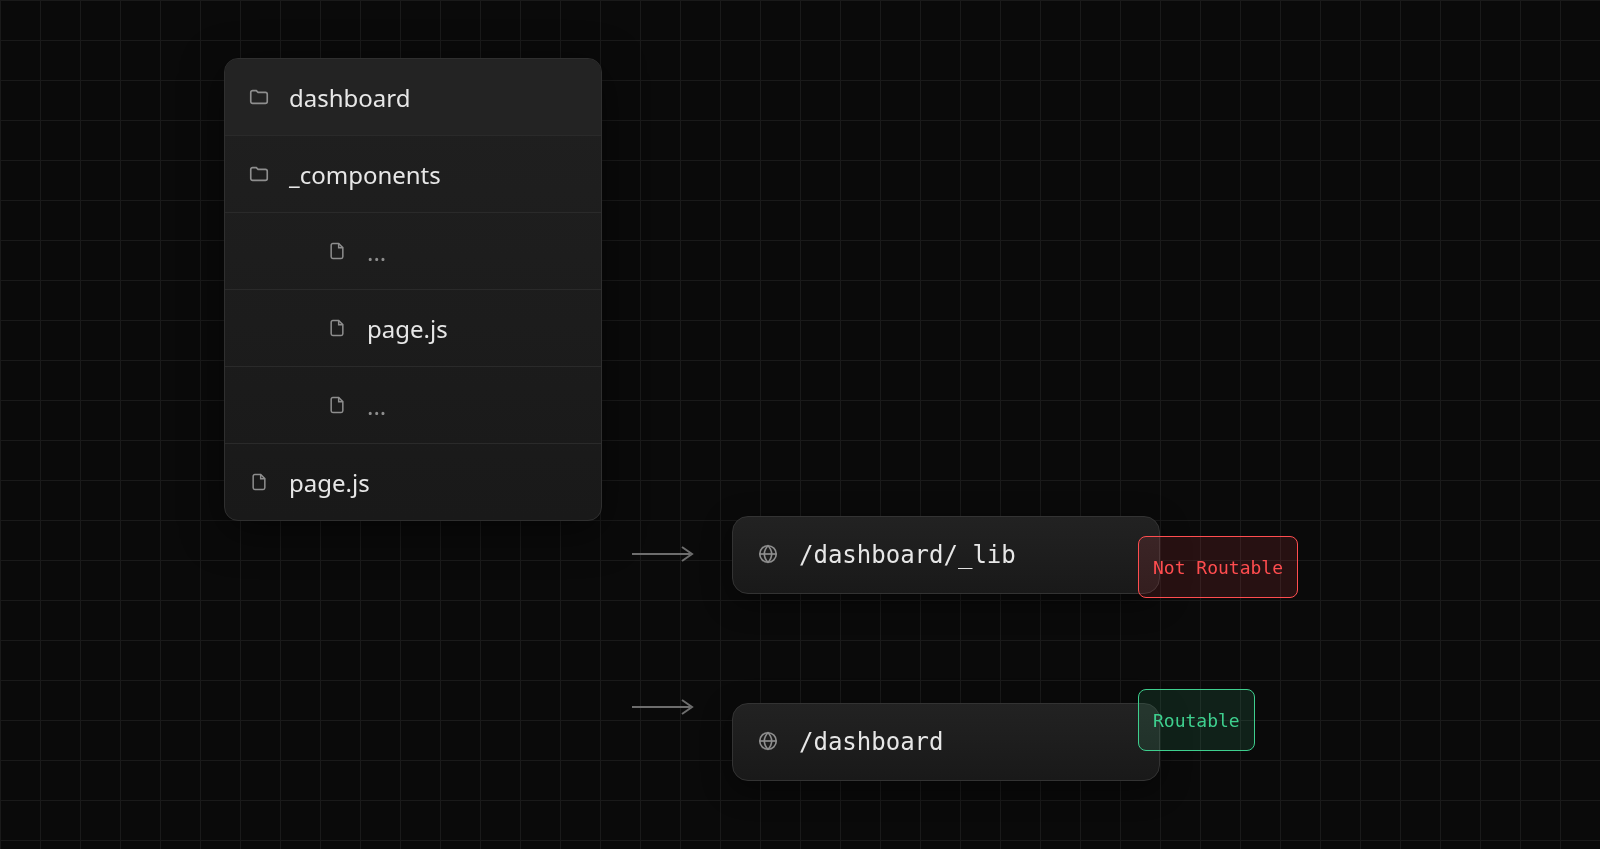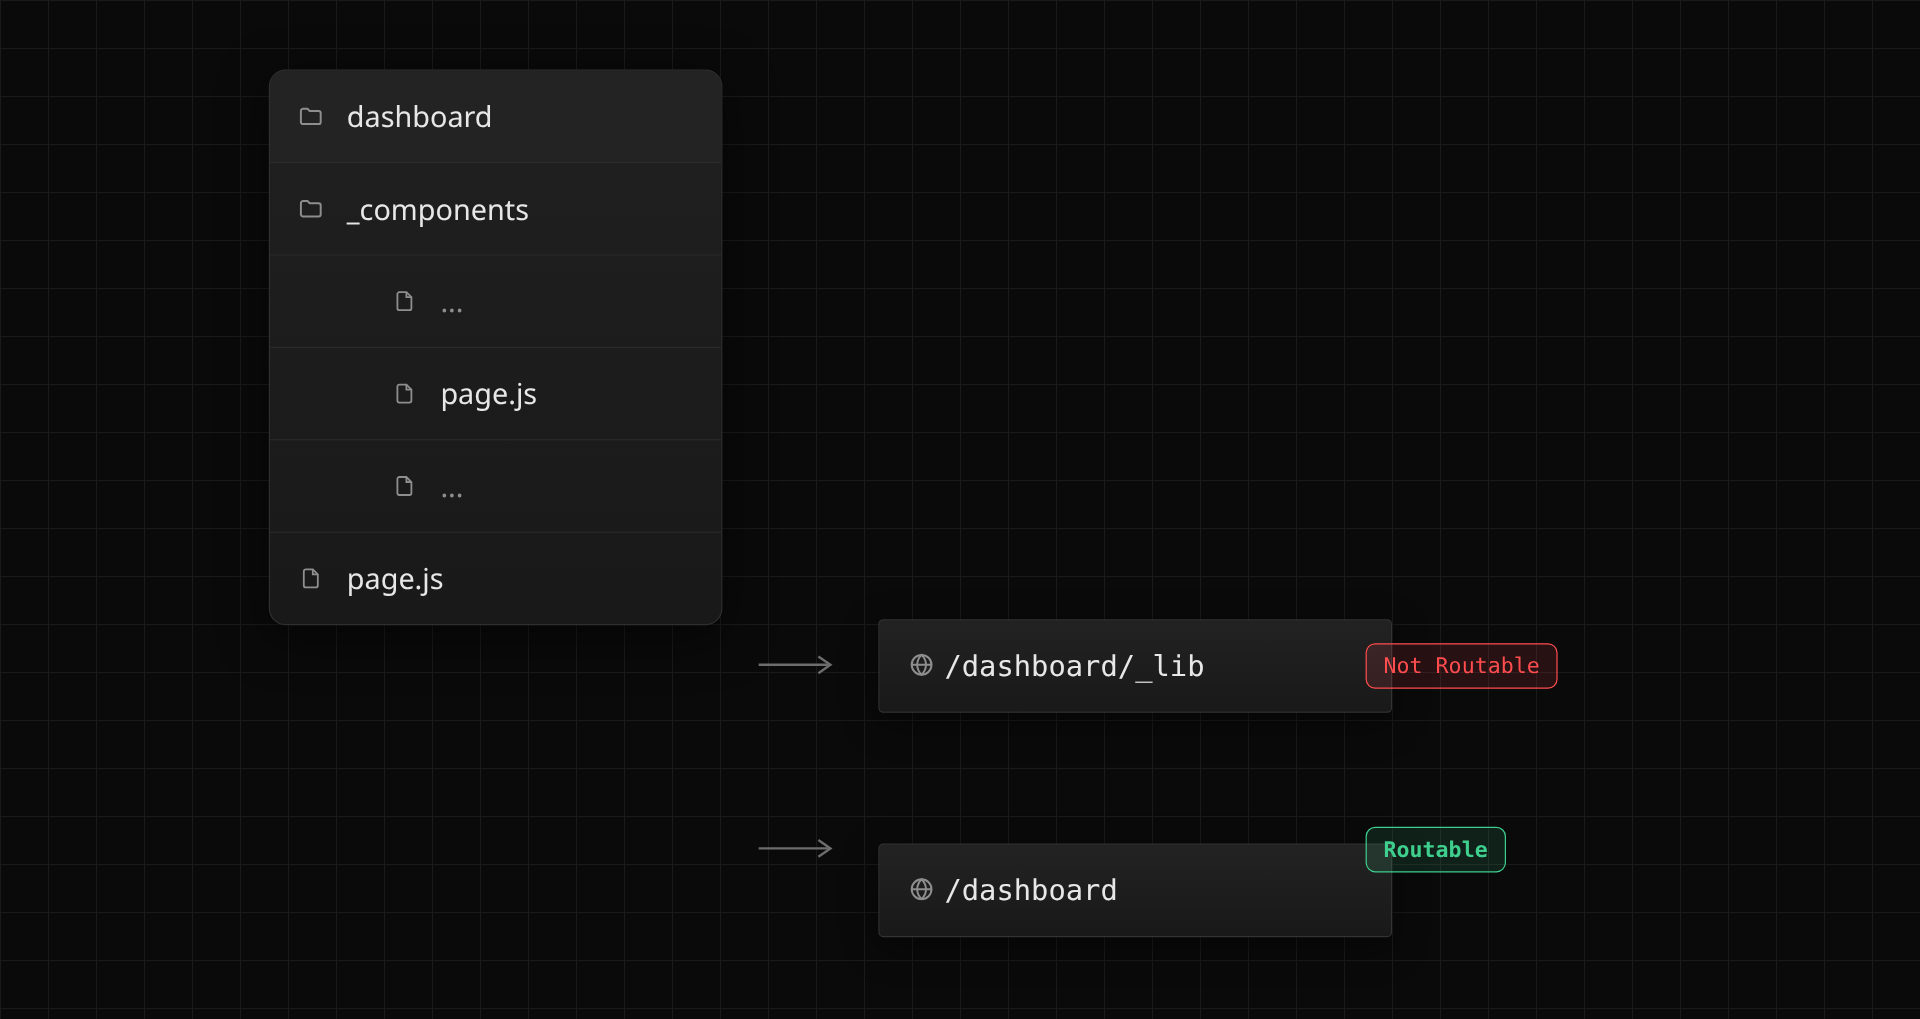--- a/index.html
+++ b/index.html
@@ -55,36 +55,36 @@
   .muted{color:var(--muted);}
 
   
   .arrow{position:absolute;left:632px;width:66px;height:24px;color:var(--arrow);}
   .arrow svg{width:100%;height:100%;}
 
   
   .route{
     position:absolute;left:732px;width:378px;height:76px;
     background:linear-gradient(180deg,#222222,#191919);
-    border:1px solid var(--route-border);border-radius:4px;
-    display:flex;align-items:center;padding:0 24px;gap:6px;
+    border:1px solid var(--route-border);border-radius:16px;
+    display:flex;align-items:center;padding:0 24px;gap:18px;
     box-shadow:0 8px 30px rgba(0,0,0,0.45);
   }
   .route .globe{color:var(--muted);width:24px;height:24px;display:inline-flex;}
   .route .path{font-family:ui-monospace,SFMono-Regular,Menlo,monospace;font-size:24px;color:var(--text);}
 
   
   .badge{
     position:absolute;left:1138px;height:36px;
-    display:inline-flex;align-items:center;padding:0 14px;
+    display:inline-flex;align-items:center;padding:12px 14px;
     font-family:ui-monospace,SFMono-Regular,Menlo,monospace;font-size:18px;
     border-radius:8px;border:1.5px solid;white-space:nowrap;
   }
   .badge.red{color:var(--red);background:var(--red-bg);border-color:var(--red);}
-  .badge.green{color:var(--green);background:var(--green-bg);border-color:var(--green);font-weight:bold;}
+  .badge.green{color:var(--green);background:var(--green-bg);border-color:var(--green);}
 
   svg{display:block;}
 </style>
 </head>
 <body>
 
 <div class="stage">
 
   <div class="tree">
 

